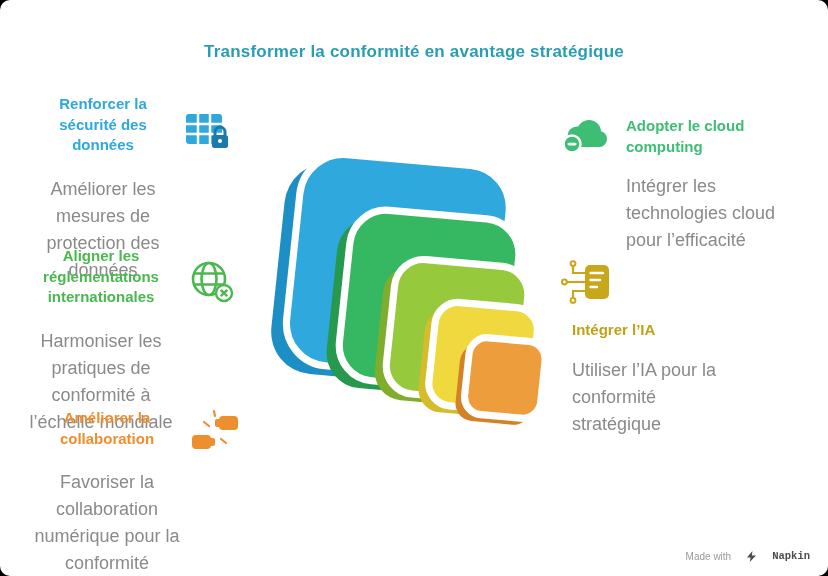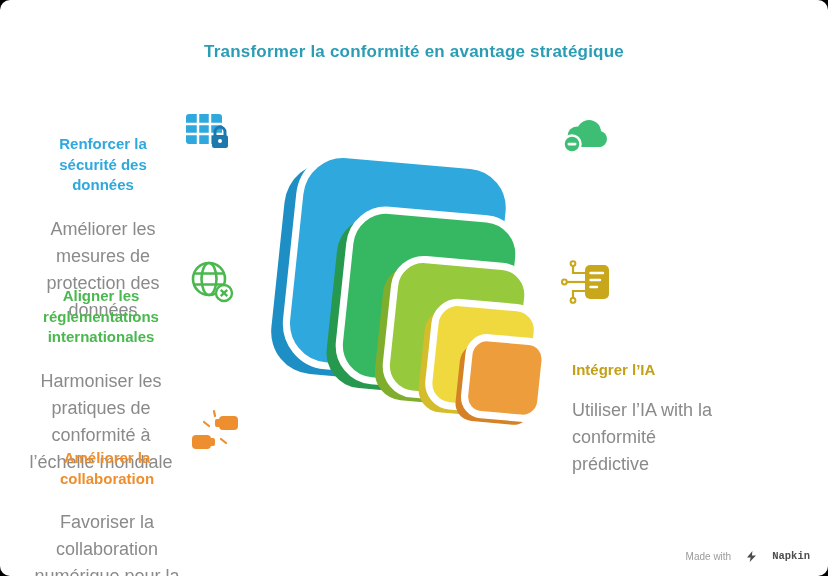--- a/index.html
+++ b/index.html
@@ -6,21 +6,21 @@
   .page {
     position:relative; width:828px; height:576px; background:#fff;
     border-radius:10px; overflow:hidden;
     font-family:"Liberation Sans", sans-serif;
   }
   .title {
     position:absolute; top:42px; left:0; width:100%;
     text-align:center; font-size:17px; font-weight:bold; letter-spacing:.2px;
   }
   .item { position:absolute; display:flex; align-items:flex-start; }
-  .item .txt { text-align:center;margin-top:40px; }
+  .item .txt { text-align:center; }
   .item.right-side .txt { text-align:left; margin-left:14px; }
   .heading { font-weight:bold; font-size:15px; line-height:1.38; }
   .desc { font-size:18px; color:#8a8a8a; line-height:1.5; margin:20px auto 0; }
   .icon { flex:none; }
   .item.left-side .icon { margin-left:8px; }
 
   #item-l1 { left:30px;  top:94px;  } #item-l1 .txt { width:146px; } #item-l1 .icon { margin-top:14px; } #item-l1 .desc { width:146px; }
   #item-l2 { left:22px;  top:246px; } #item-l2 .txt { width:158px; } #item-l2 .icon { margin-top:12px; } #item-l2 .desc { width:146px; }
   #item-l3 { left:32px;  top:408px; } #item-l3 .txt { width:150px; } #item-l3 .icon { margin-top:0;    } #item-l3 .desc { width:146px; }
 
@@ -96,38 +96,42 @@
     <svg class="icon" width="54" height="42" viewBox="0 0 54 42">
       <g fill="#3DBE74">
         <circle cx="19" cy="20" r="9.5"></circle>
         <circle cx="31" cy="16" r="12"></circle>
         <circle cx="41" cy="23" r="8"></circle>
         <rect x="14" y="20" width="32" height="11" rx="5.5"></rect>
       </g>
       <circle cx="14" cy="28" r="8.5" fill="#3DBE74" stroke="#fff" stroke-width="2.5"></circle>
       <rect x="9.5" y="26.8" width="9" height="2.6" rx="1.3" fill="#fff"></rect>
     </svg>
+    <div class="txt">
+      <div class="heading" style="color: rgb(61, 190, 116);">Adopter le cloud computing</div>
+      <div class="desc">Intégrer les technologies cloud pour l’efficacité</div>
+    </div>
   </div>
 
   <div class="item right-side" id="item-r2">
     <svg class="icon" width="54" height="48" viewBox="0 0 54 48">
       <g stroke="#C9A71B" stroke-width="2.2" fill="none">
         <path d="M27 15 H15 V8"></path>
         <path d="M27 24 H9"></path>
         <path d="M27 33 H15 V40"></path>
       </g>
       <circle cx="15" cy="5.6" r="2.4" fill="#fff" stroke="#C9A71B" stroke-width="2"></circle>
       <circle cx="6.4" cy="24" r="2.4" fill="#fff" stroke="#C9A71B" stroke-width="2"></circle>
       <circle cx="15" cy="42.4" r="2.4" fill="#fff" stroke="#C9A71B" stroke-width="2"></circle>
       <rect x="27" y="7" width="24" height="34" rx="5" fill="#C9A71B"></rect>
       <path d="M32.5 15 H45 M32.5 22 H42 M32.5 29 H39" stroke="#fff" stroke-width="2.4" fill="none" stroke-linecap="round"></path>
     </svg>
     <div class="txt">
       <div class="heading" style="color: rgb(195, 161, 23);">Intégrer l’IA</div>
-      <div class="desc">Utiliser l’IA with la conformité prédictive</div>
+      <div class="desc">Utiliser l’IA pour la conformité stratégique</div>
     </div>
   </div>
 
   <svg class="stack" viewBox="0 0 250 235">
     <g>
       <rect x="6" y="18" width="176" height="176" rx="36" fill="#1D8FC4"></rect>
       <rect x="18" y="10" width="176" height="176" rx="36" stroke="#fff" stroke-width="6" fill="#2FA8DD"></rect>
     </g>
     <g>
       <rect x="54" y="60" width="142" height="142" rx="30" fill="#27994E"></rect>

